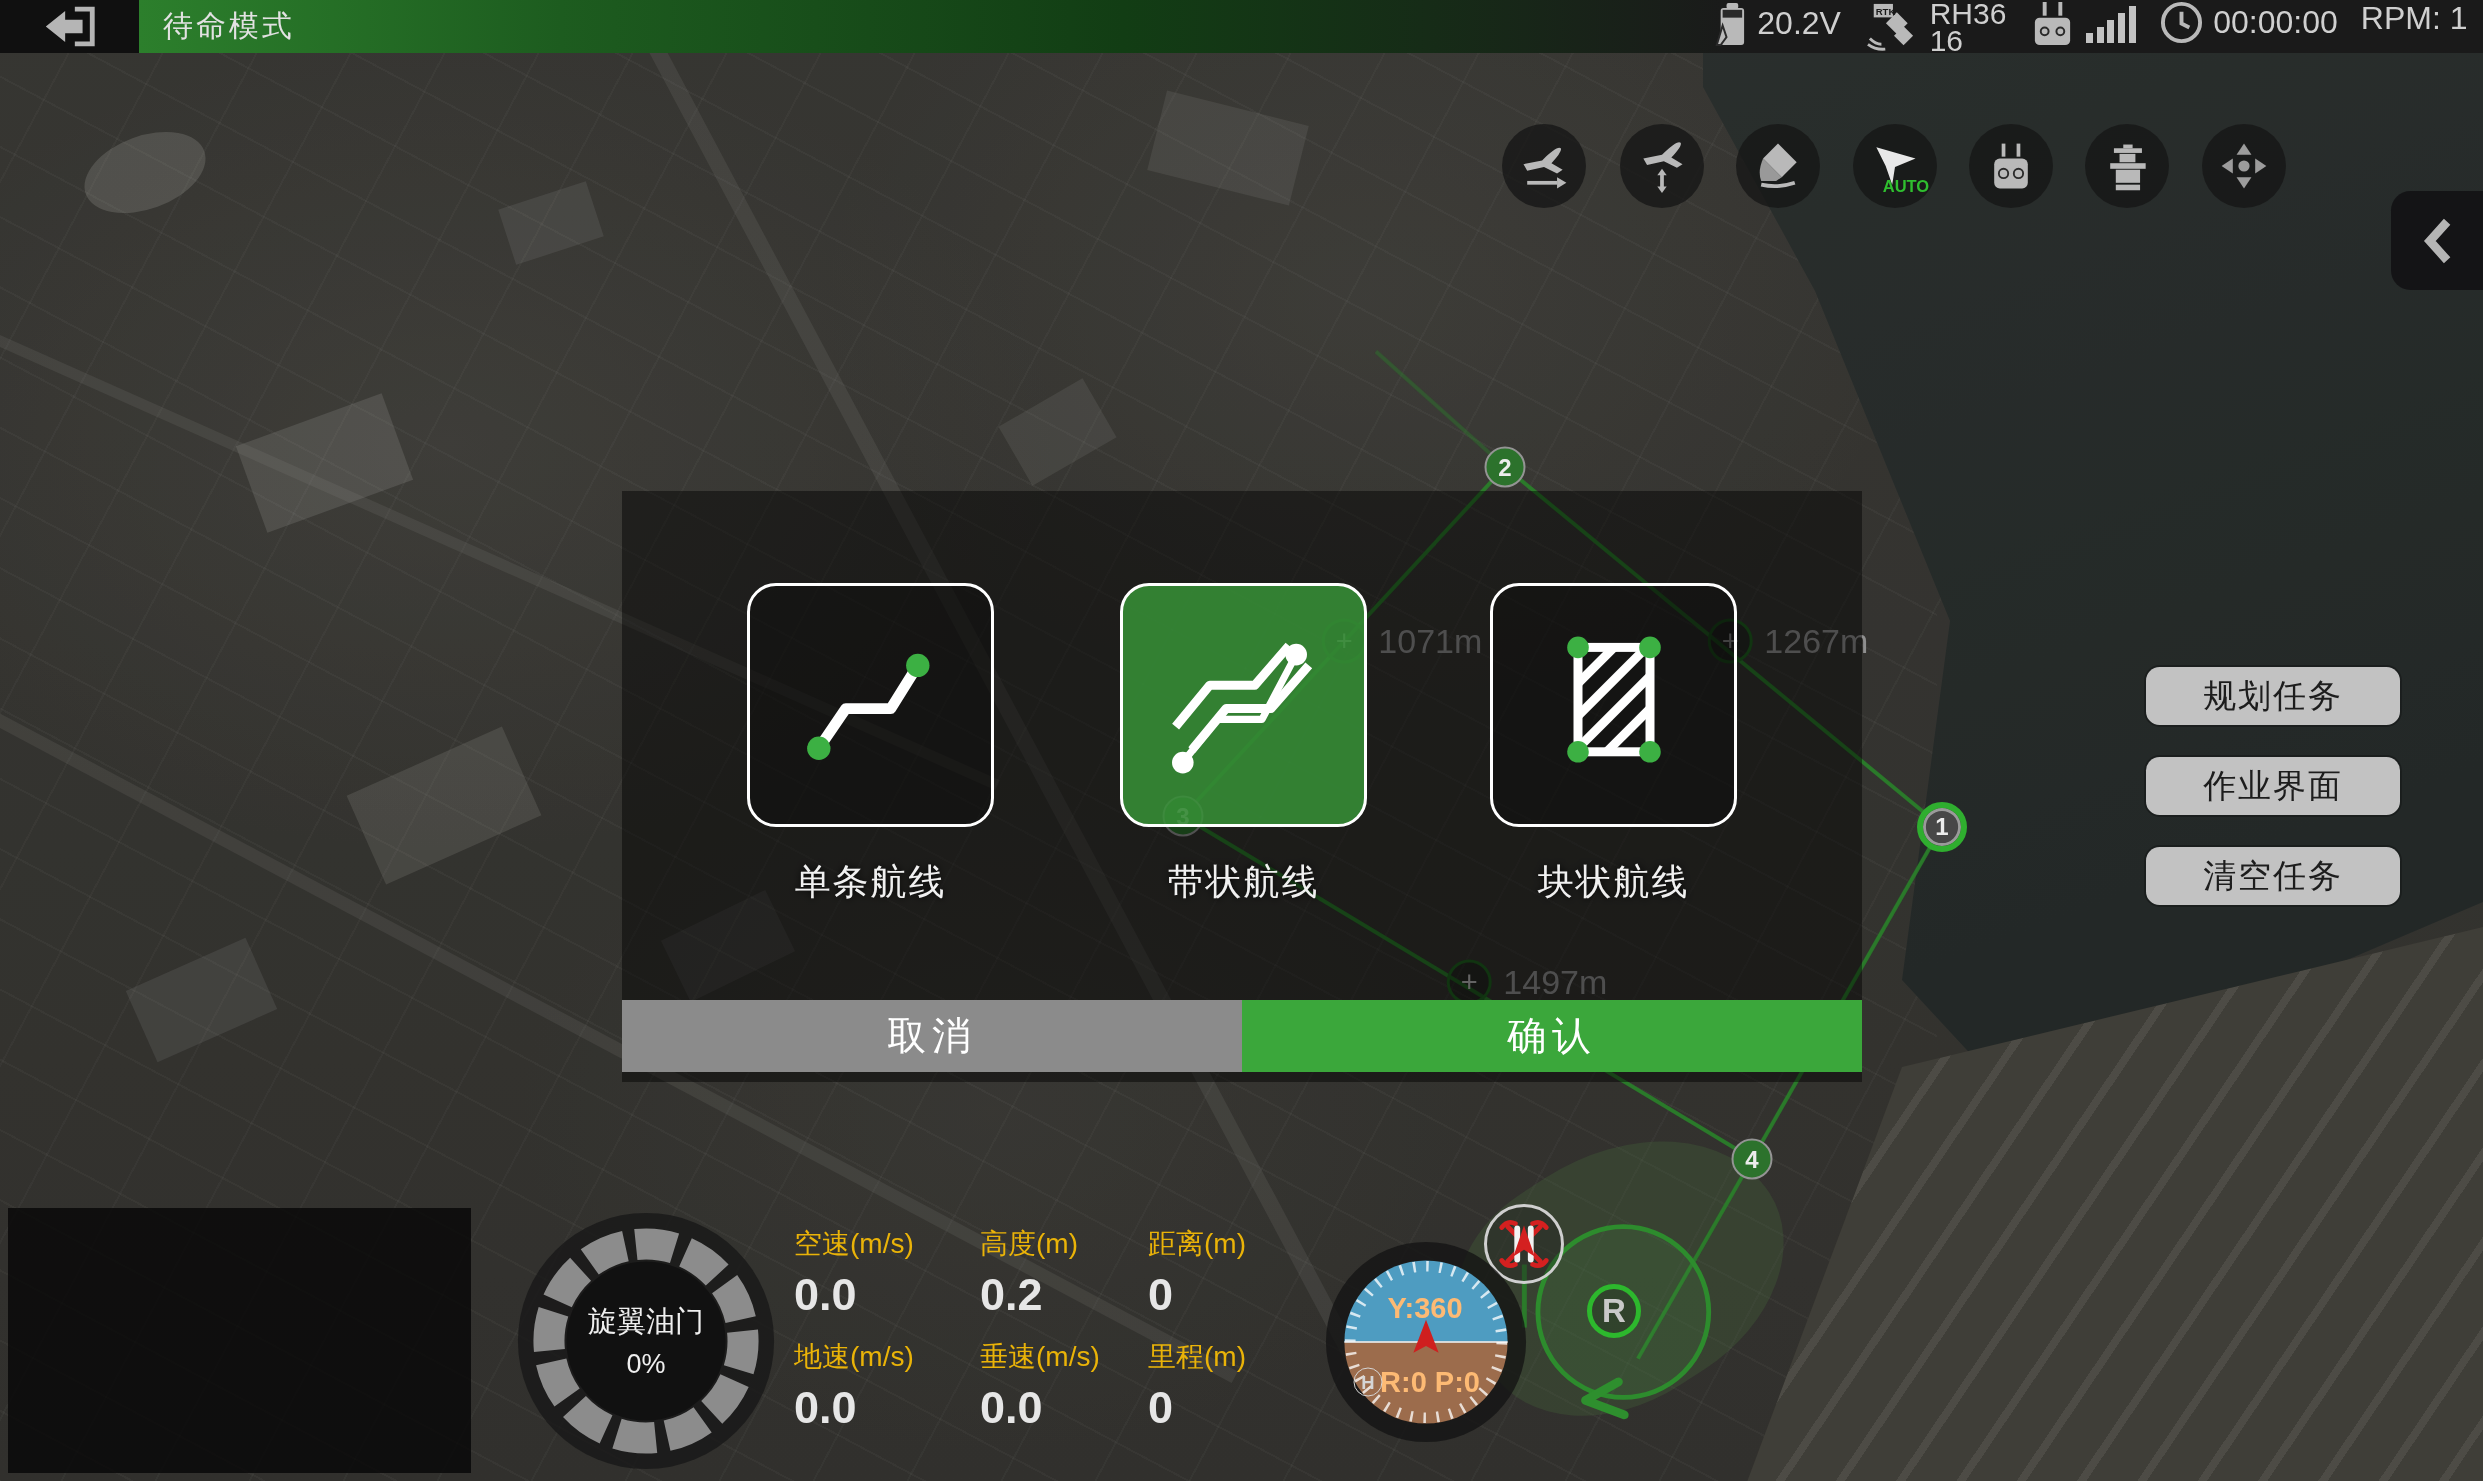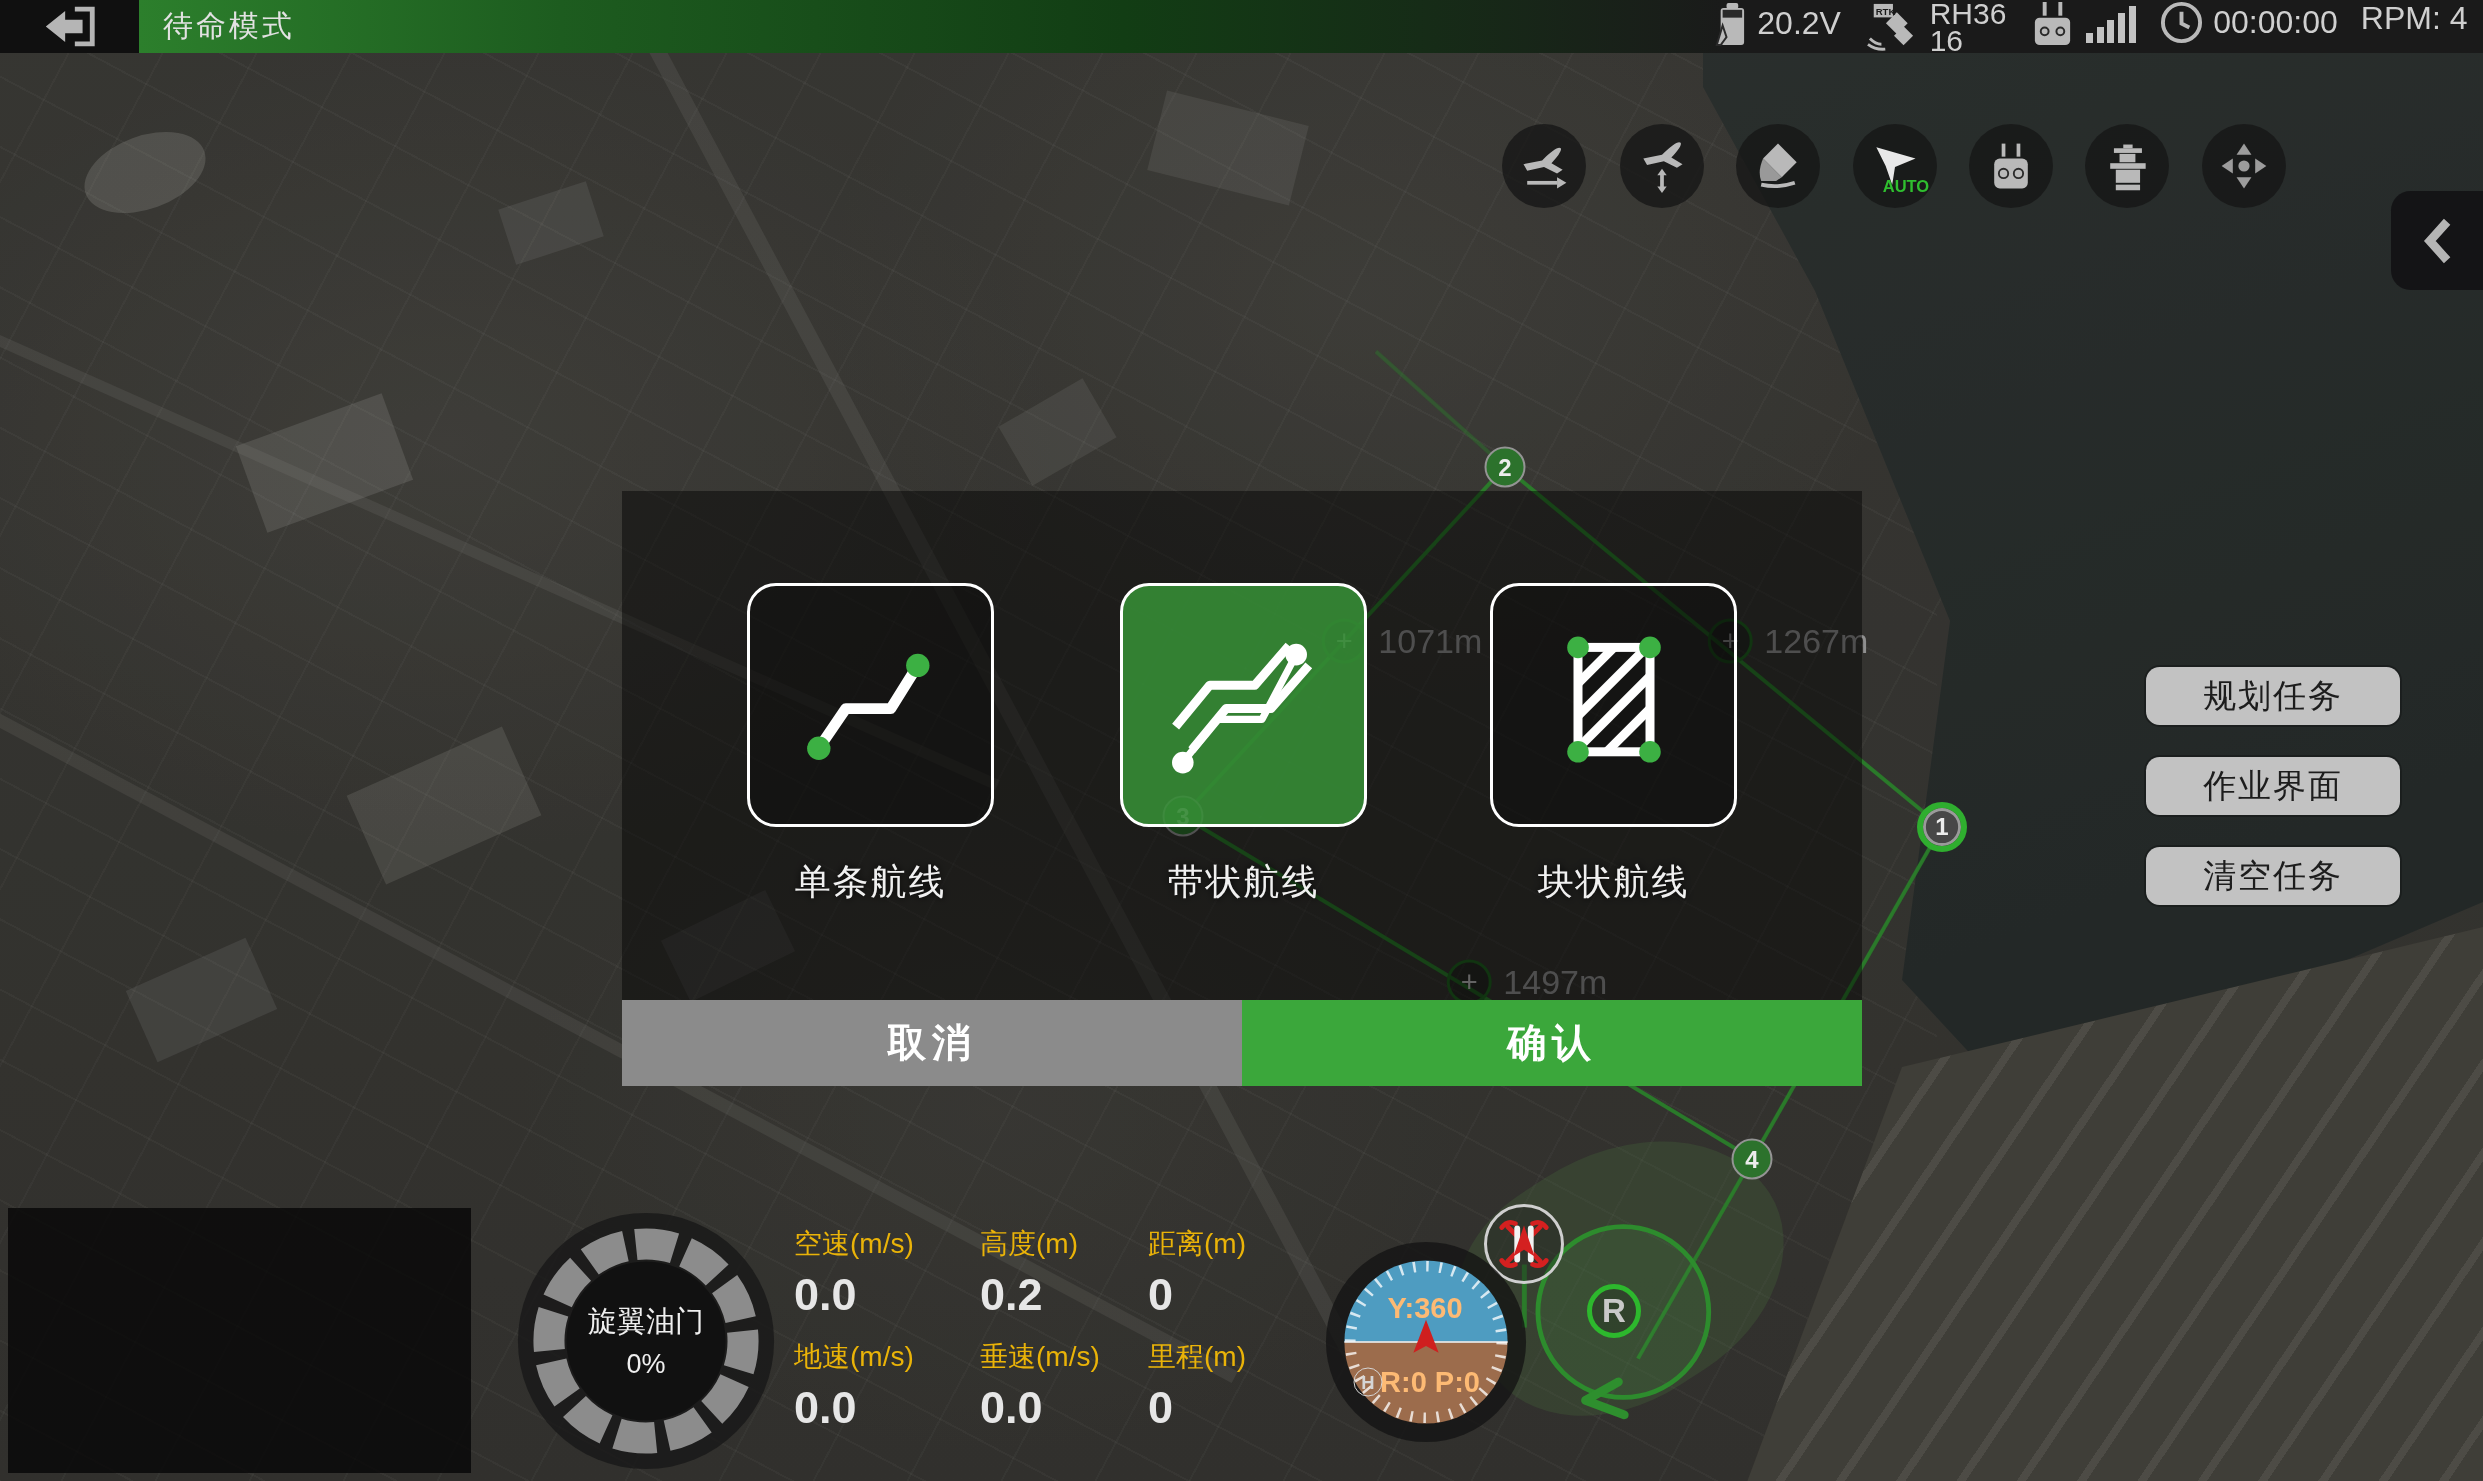--- a/index.html
+++ b/index.html
@@ -84,22 +84,22 @@
 
   
   .dialog { position:absolute; left:622px; top:491px; width:1240px; height:591px;
     background:rgba(0,0,0,.45); z-index:10; }
   .tile { position:absolute; top:92px; width:247px; height:244px; border:3.9px solid #fff;
     border-radius:29px; background:rgba(8,8,8,.38); cursor:pointer;
     display:flex; align-items:center; justify-content:center; }
   .tile.selected { background:rgba(56,150,56,.82); }
   .tile-label { position:absolute; top:367px; width:247px; text-align:center; color:#f0f0f0;
     font-size:36px; letter-spacing:1.9px; text-shadow:0 0 7.8px rgba(0,0,0,.9); }
-  .dlg-btn { position:absolute; top:509px; height:86px; width:620px; display:flex;
-    align-items:center; justify-content:center; color:#fff; font-size:39px; font-weight:bold;
+  .dlg-btn { position:absolute; top:509px; height:72px; width:620px; display:flex;
+    align-items:center; justify-content:center; color:#fff; font-size:39px; font-weight:normal;
     letter-spacing:5.8px; cursor:pointer; }
   .dlg-cancel { left:0; background:#8b8b8b; }
   .dlg-confirm { left:620px; background:#3ba73b; }
 
   
   .video-box { position:absolute; left:7.8px; top:1208px; width:463px; height:265px;
     background:rgba(6,6,6,.8); z-index:5; }
   .gauge { position:absolute; z-index:6; }
   .gauge-text { position:absolute; left:515px; top:1210px; width:262px; height:262px; z-index:7;
     display:flex; flex-direction:column; align-items:center; justify-content:center; gap:7.8px;
@@ -248,21 +248,21 @@
             <i style="height:37px"></i>
         </span>
       </div>
       <div class="tb-item">
         <svg width="45" height="45" viewBox="0 0 46 46">
           <circle cx="23" cy="23" r="19" fill="none" stroke="#b9b9b9" stroke-width="4"></circle>
           <polyline points="23,12 23,24 31,28" fill="none" stroke="#b9b9b9" stroke-width="4"></polyline>
         </svg>
         <span>00:00:00</span>
       </div>
-      <div class="tb-item">RPM: 4</div>
+      <div class="tb-item">RPM: 1</div>
     </div>
   </div>
 
   <div class="tool" style="left:1502px;top:124px">
     <svg width="56" height="56" viewBox="0 0 60 60">
       <path d="M8 28 L28 24 Q44 8 48 11 Q50 14 38 27 L50 34 L44 38 L30 31 L12 35 Z" fill="#b9b9b9"></path>
       <line x1="12" y1="48" x2="44" y2="48" stroke="#b9b9b9" stroke-width="4"></line>
       <polygon points="44,42 54,48 44,54" fill="#b9b9b9"></polygon>
     </svg>
   </div>

